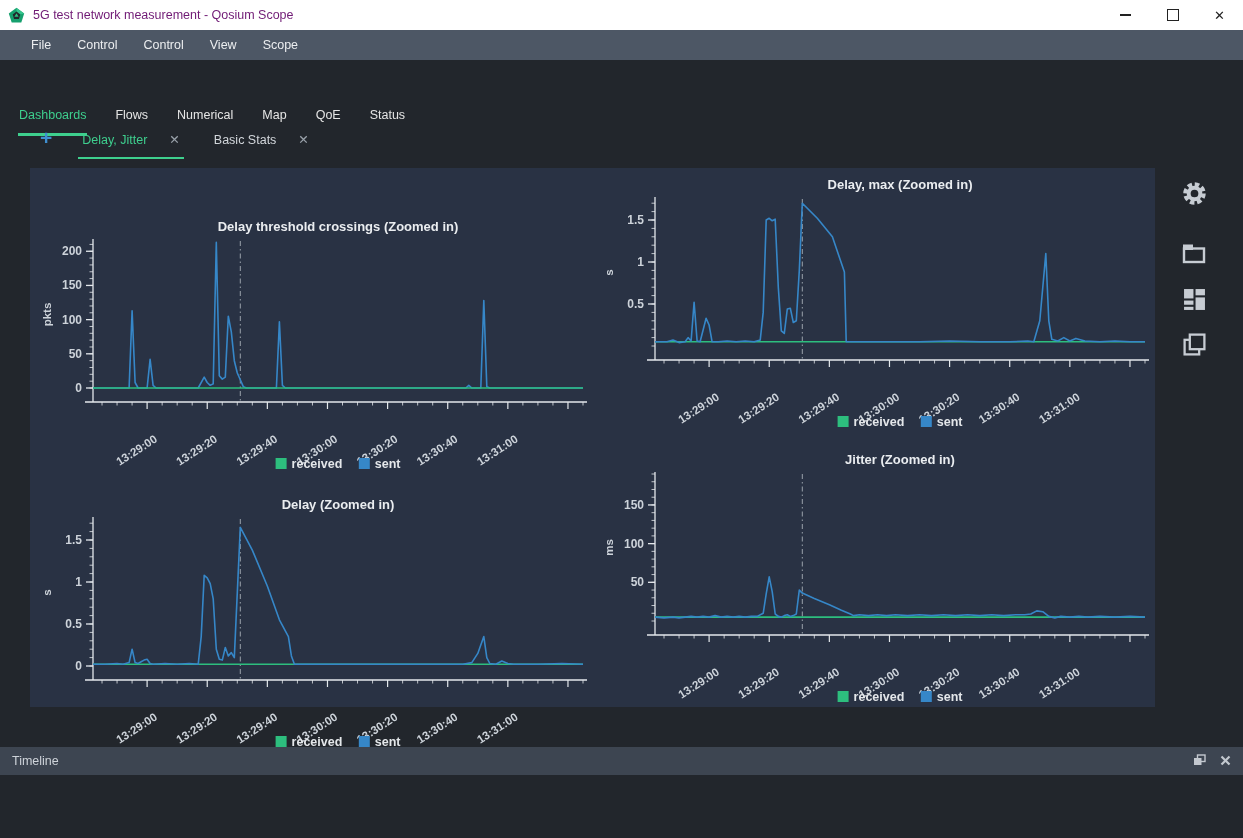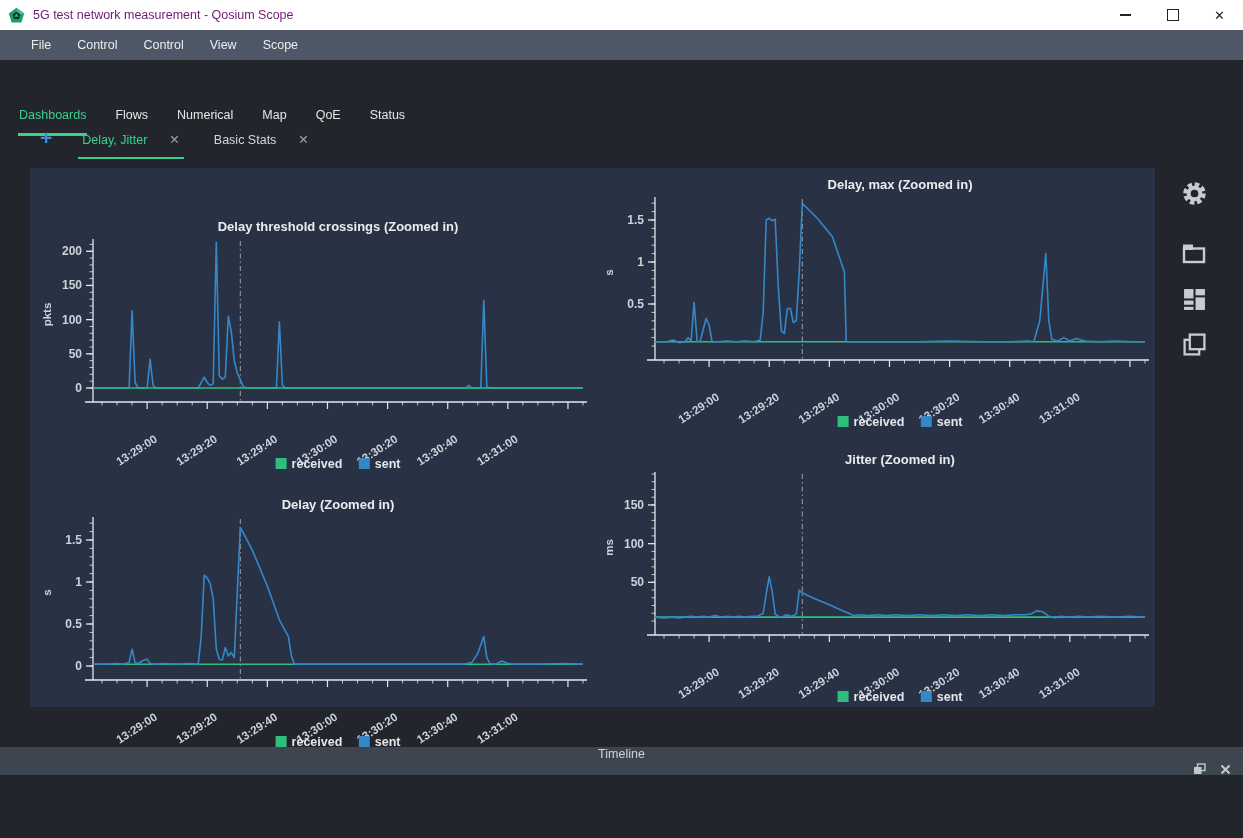--- a/index.html
+++ b/index.html
@@ -32,21 +32,21 @@
     padding:0 4px 10px;border-bottom:2.5px solid transparent;}
   .subtab.active{color:#3ecf8e;border-bottom-color:#3ecf8e;}
   .subtab .x{color:#9aa2ab;font-weight:bold;font-size:12.5px;}
   
   .dash-panel{position:absolute;left:30px;top:168px;width:1125px;height:539px;background:#293244;}
   .chart{position:absolute;}
   
   .side-btn{position:absolute;left:1181px;width:26px;height:26px;display:flex;align-items:center;justify-content:center;}
   
   .tl-header{position:absolute;left:0;top:747px;width:100%;height:28px;background:#3d4551;
-    display:flex;align-items:center;box-sizing:border-box;padding:0 12px;flex-direction:column;}
+    display:flex;align-items:center;box-sizing:border-box;padding:0 12px;}
   .tl-title{color:#ced3d9;font-size:12.5px;}
   .tl-header-icons{margin-left:auto;display:flex;align-items:center;gap:14px;}
   .tl-body{position:absolute;left:0;top:775px;width:100%;height:63px;}
 </style>
 </head>
 <body>
 
 <div class="titlebar">
   <svg width="17" height="17" viewBox="0 0 17 17">
     <polygon points="8.5,0.8 16.2,6.4 13.3,15.4 3.7,15.4 0.8,6.4" fill="#16a06e"></polygon>

